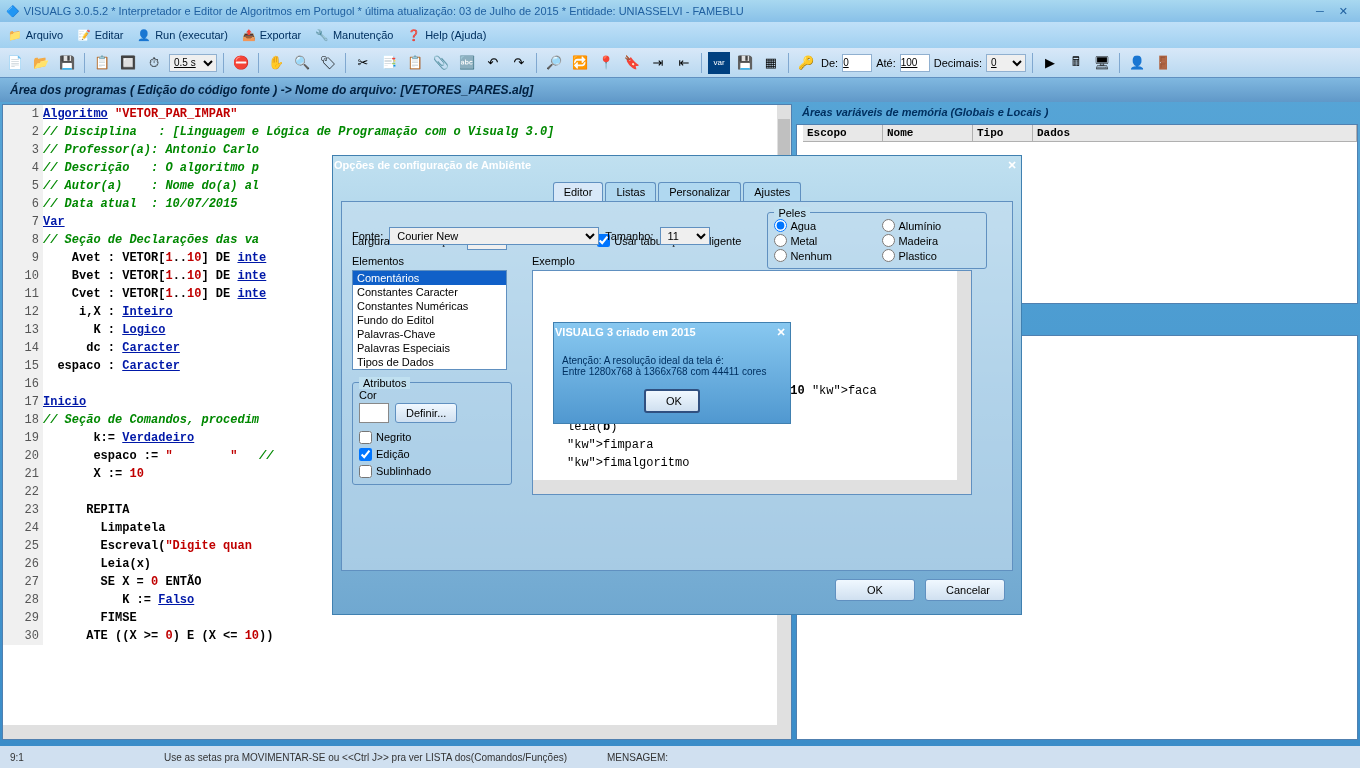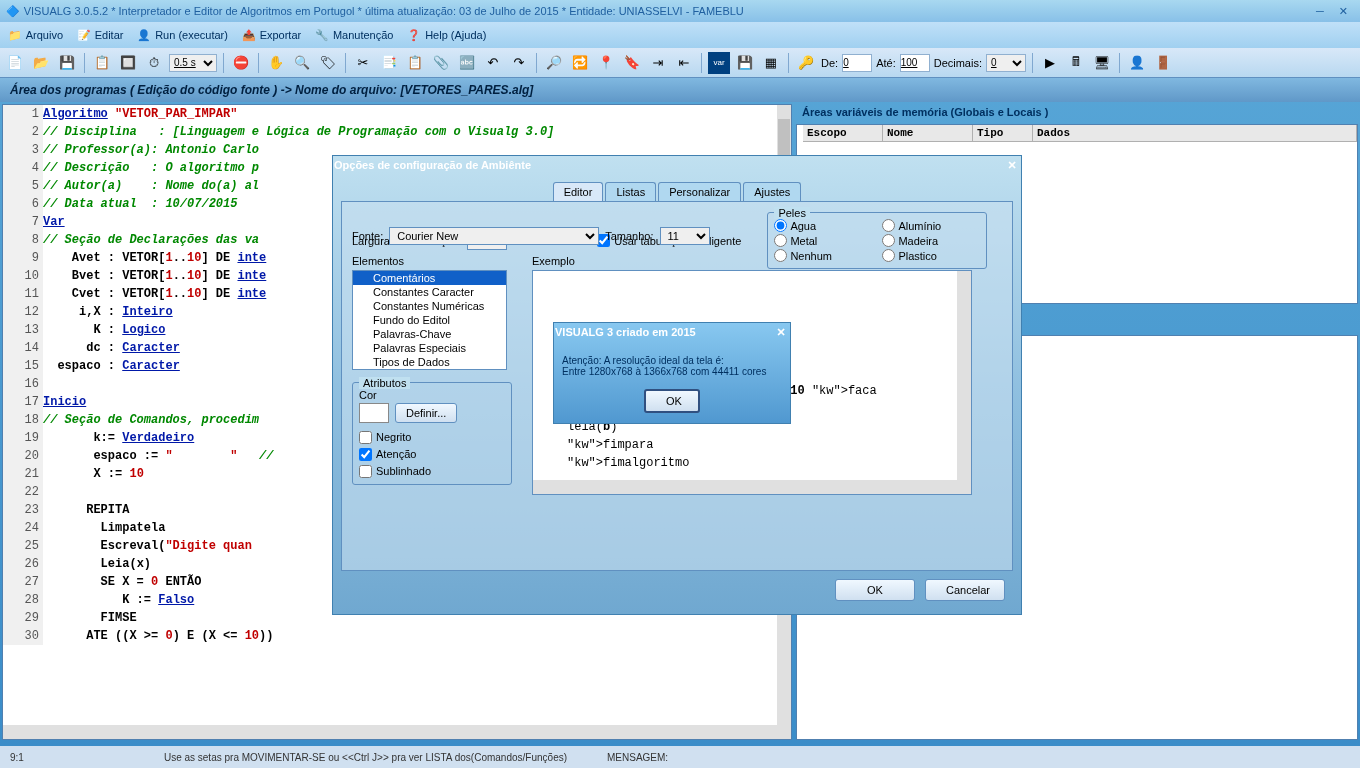--- a/index.html
+++ b/index.html
@@ -20,38 +20,38 @@
 .code .ln { height: 18px; }
 .sc { position: absolute; right: 0; top: 0; bottom: 14px; width: 14px; background: #e0e0e0; }
 .sc .th { background: #c0c0c0; height: 40px; margin: 14px 1px; }
 .sc2 { position: absolute; left: 0; right: 0; bottom: 0; height: 14px; background: #e0e0e0; }
 .kw { color: #0018a8; text-decoration: underline; }
 .str { color: #c00000; }
 .cm { color: #008800; font-style: italic; }
 .nm { color: #c00000; }
 .op { color: #000; }
 .right-pane { flex: 1; display: flex; flex-direction: column; padding: 2px; gap: 4px; }
-.mem-header { font-weight: bold; color: #003060; padding: 2px 6px; }
+.mem-header { font-style: italic; font-weight: bold; color: #003060; padding: 2px 6px; }
 .mem-table { background: #fff; border: 1px solid #5080b0; height: 180px; }
 .mem-table .hdr { display: flex; background: #e8e8e8; border-bottom: 1px solid #b0b0b0; font: 11px "Courier New"; font-weight: bold; margin-left: 6px; }
 .mem-table .hdr span { border-right: 1px solid #b0b0b0; padding: 2px 4px; }
 .dialog { position: absolute; background: linear-gradient(to bottom, #c0e0f0 0%, #90c0e0 50%, #70a8d0 100%); border: 1px solid #4080b0; }
 .dlg-title { height: 22px; padding: 3px 1px; font-weight: bold; color: #fff; font-size: 11px; display: flex; justify-content: space-between; }
 .dlg-title .x { width: 16px; height: 16px; text-align: center; cursor: pointer; }
 .tabs { display: flex; padding: 4px 8px 0 8px; gap: 2px; justify-content: center; }
 .tab { padding: 3px 10px; border: 1px solid #6090c0; border-bottom: none; background: #b0d8f0; border-radius: 3px 3px 0 0; cursor: pointer; font-size: 11px; }
 .tab.active { background: #d8e8f8; }
 .dlg-body { margin: 0 8px 8px 8px; background: rgba(200, 224, 240, 0.6); border: 1px solid #6090c0; padding: 10px; }
 .row { display: flex; align-items: center; gap: 6px; margin-bottom: 8px; }
 .row label { font-size: 11px; }
 .row select, .row input[type=text] { border: 1px solid #6090c0; font-size: 11px; padding: 1px 3px; }
 .fieldset { border: 1px solid #6090c0; padding: 6px; border-radius: 3px; }
 .fieldset .legend { font-size: 11px; margin-top: -12px; background: #c0e0f0; padding: 0 4px; width: fit-content; }
 .listbox { background: #fff; border: 1px solid #6090c0; width: 155px; height: 100px; overflow-y: scroll; }
-.listbox .item { padding: 1px 20px; font-size: 11px; cursor: pointer; }
+.listbox .item { padding: 1px 4px; font-size: 11px; cursor: pointer; }
 .listbox .item.sel { background: #1060c8; color: #fff; }
 .example { border: 1px solid #6090c0; background: #fff; width: 440px; height: 225px; position: relative; overflow: hidden; }
 .example .content { font: 12px "Courier New"; padding: 4px; line-height: 18px; }
 .radio-group { display: grid; grid-template-columns: 1fr 1fr; gap: 2px 10px; }
 .radio-group label { display: flex; align-items: center; gap: 3px; font-size: 11px; }
 .btn { padding: 4px 20px; border: 1px solid #6090c0; background: linear-gradient(to bottom, #f0f8ff, #d0e0f0); border-radius: 3px; cursor: pointer; font-size: 11px; }
 .msgbox { position: absolute; width: 238px; border: 1px solid #4080b0; background: linear-gradient(to bottom, #88c8f0, #5098d0); }
 .statusbar { position: absolute; bottom: 0; left: 0; right: 0; height: 22px; background: #d0e0f0; display: flex; align-items: center; padding: 0 10px; gap: 40px; font-size: 10px; color: #333; }
 input[type=radio], input[type=checkbox] { margin: 0; }
 </style>
@@ -261,21 +261,21 @@
           <div style="display:flex;gap:6px;margin-top:2px">
             <div style="width:30px;height:20px;border:1px solid #888;background:#fff"></div>
             <button class="btn" style="padding:2px 10px">Definir...</button>
           </div>
           <label style="display:flex;gap:4px;margin-top:8px">
               <input type="checkbox" style="">
               <span>Negrito</span>
             </label>
           <label style="display:flex;gap:4px;margin-top:4px">
               <input type="checkbox" checked="" style="">
-              <span>Atenção</span>
+              <span>Edição</span>
             </label>
           <label style="display:flex;gap:4px;margin-top:4px">
               <input type="checkbox" style="">
               <span>Sublinhado</span>
             </label>
         </div>
       </div>
       <div>
         <div style="margin-bottom:3px">Exemplo</div>
         <div class="example">

